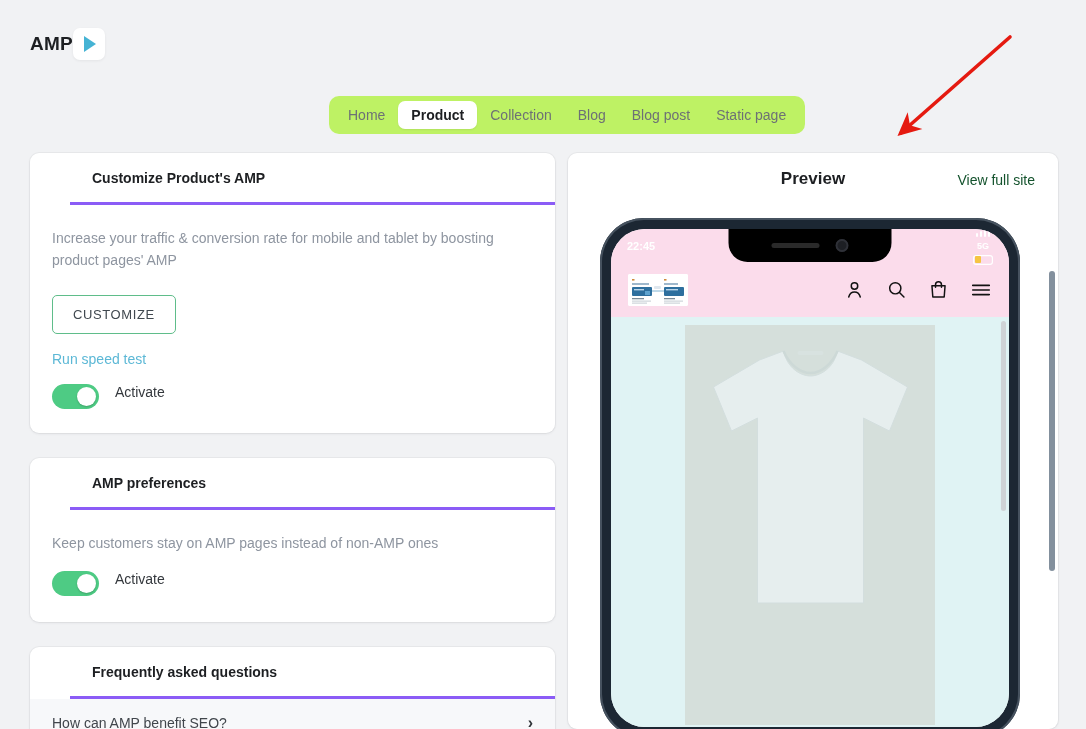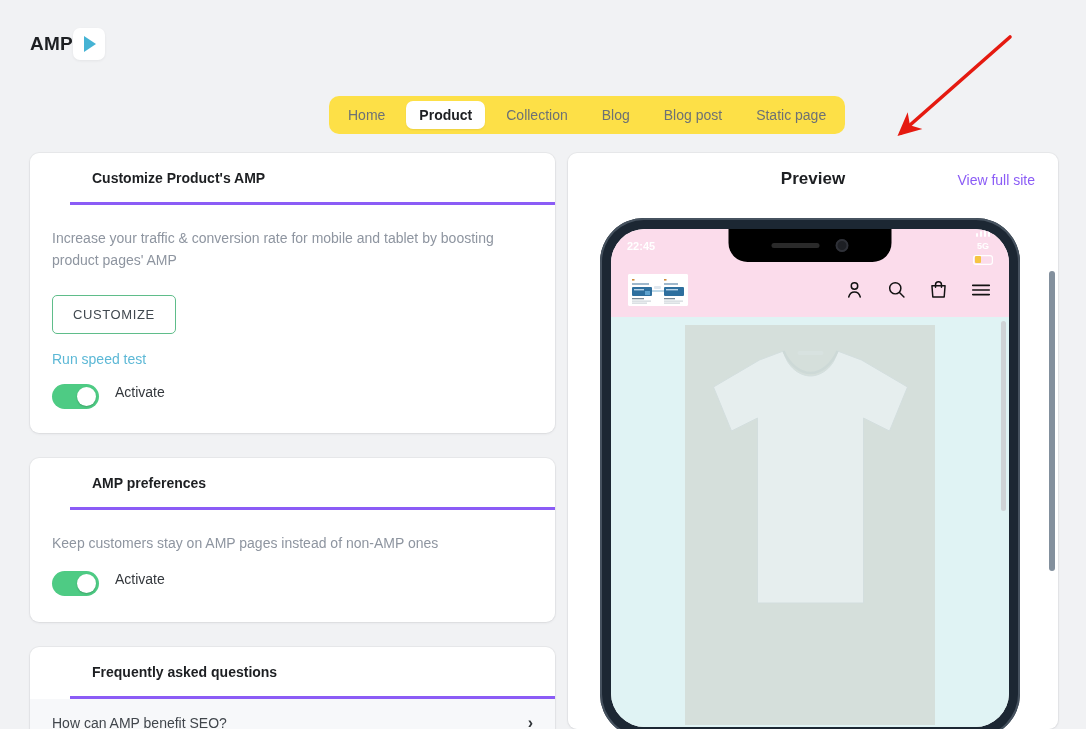--- a/index.html
+++ b/index.html
@@ -24,22 +24,22 @@
     width: 0; height: 0;
     border-left: 12px solid #45b3d4;
     border-top: 8px solid transparent;
     border-bottom: 8px solid transparent;
     margin-left: 3px;
   }
 
   
   .tabs-wrap { position: absolute; left: 329px; top: 96px; }
   .tabs {
-    display: inline-flex; align-items: center; gap: 8px;
-    background: #fde047; border-radius: 10px; padding: 5px 6px;
+    display: inline-flex; align-items: center; gap: 0;
+    background: #bef264; border-radius: 10px; padding: 5px 6px;
   }
   .tab {
     font-size: 14px; color: #6d7175; padding: 6px 13px;
     border-radius: 7px; cursor: pointer; white-space: nowrap;
     background: transparent; border: none;
     font-family: "Liberation Sans", sans-serif;
   }
   .tab.active { background: #ffffff; color: #1d1f22; font-weight: 700; box-shadow: 0 1px 2px rgba(0,0,0,.07); }
 
   
@@ -96,21 +96,21 @@
     box-shadow: 0 0 0 1px rgba(0,0,0,.035), 0 1px 3px rgba(22,29,37,.07);
     height: 576px; position: relative;
   }
   .preview-head { position: relative; height: 58px; }
   .preview-title {
     position: absolute; left: 0; right: 0; top: 16px;
     text-align: center; font-size: 17px; font-weight: 700; color: #1d1f22;
   }
   .view-full {
     position: absolute; right: 23px; top: 19px;
-    font-size: 14px; color: #8b5cf6; cursor: pointer;
+    font-size: 14px; color: #14532d; cursor: pointer;
   }
 
   
   .phone {
     position: absolute; left: 32px; top: 65px;
     width: 420px; height: 520px;
     background: #1c2733; border-radius: 44px;
     padding: 11px;
     box-shadow: inset 0 0 0 2px #46525f;
   }

